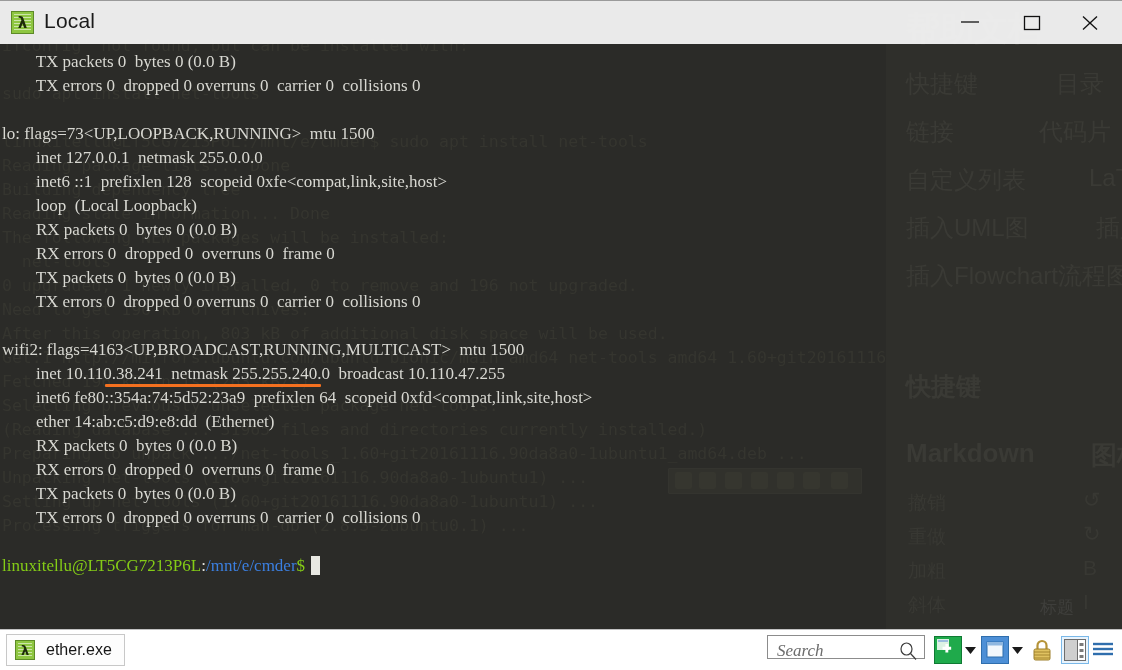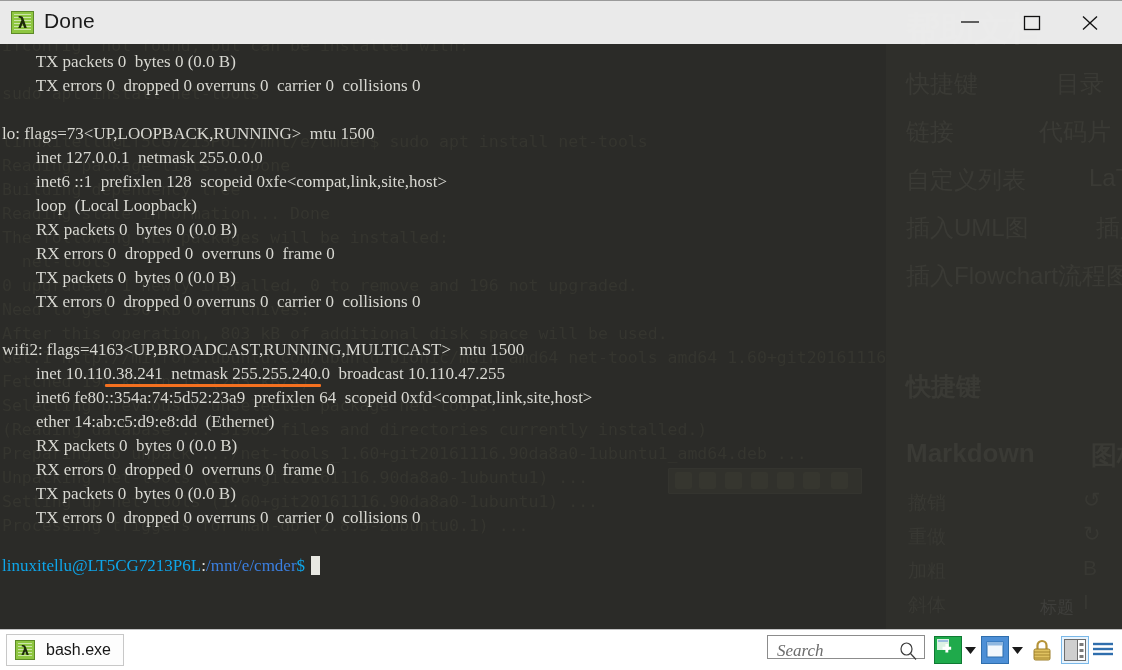--- a/index.html
+++ b/index.html
@@ -210,21 +210,21 @@
   #term-text {
     position: absolute;
     left: 2px; top: 6px;
     font-family: Liberation Serif, serif;
     font-size: 17px;
     line-height: 24px;
     color: #d8d8d2;
     white-space: pre;
   }
   #term-text .ln { display: block; height: 24px; }
-  .c-green  { color: #0ea5e9; }
+  .c-green  { color: #84cc16; }
   .c-blue   { color: #3b7fe0; }
   .c-white  { color: #e6e6e0; }
   .cursor {
     display: inline-block;
     width: 9px; height: 19px;
     background: #e8e8e2;
     vertical-align: -4px;
     margin-left: 6px;
   }
 
@@ -414,21 +414,21 @@
         <span class="g">H</span>
       </div>
     </div>
   </div>
 
   <div id="titlebar">
     <div class="tb-icon lambda-icon">
       <div class="stripes"></div>
       <div class="lam" style="font-size:15px;">λ</div>
     </div>
-    <div class="tb-title">Done</div>
+    <div class="tb-title">Local</div>
 
     <div class="win-btn" id="btn-min">
       <svg width="20" height="14" viewBox="0 0 20 14">
         <line x1="1" y1="7" x2="19" y2="7" stroke="#111" stroke-width="1.3"></line>
       </svg>
     </div>
     <div class="win-btn" id="btn-max">
       <svg width="20" height="16" viewBox="0 0 20 16">
         <rect x="2.5" y="1.5" width="15" height="13" fill="none" stroke="#111" stroke-width="1.3"></rect>
       </svg>
@@ -448,21 +448,21 @@
 
   <div class="watermark2">标题</div>
 
   <div id="statusbar">
 
     <div class="tab-chip">
       <div class="ti lambda-icon">
         <div class="stripes"></div>
         <div class="lam" style="font-size:13px;">λ</div>
       </div>
-      <div class="tl">bash.exe</div>
+      <div class="tl">ether.exe</div>
     </div>
 
     <div class="search-wrap">
       <input type="text" placeholder="Search" style="">
       <svg class="mag" width="20" height="20" viewBox="0 0 20 20">
         <ellipse cx="8.5" cy="8" rx="5.5" ry="6" fill="none" stroke="#3b3b3b" stroke-width="1.2"></ellipse>
         <line x1="12.5" y1="12.5" x2="18" y2="18.5" stroke="#3b3b3b" stroke-width="1.2"></line>
       </svg>
     </div>
 

